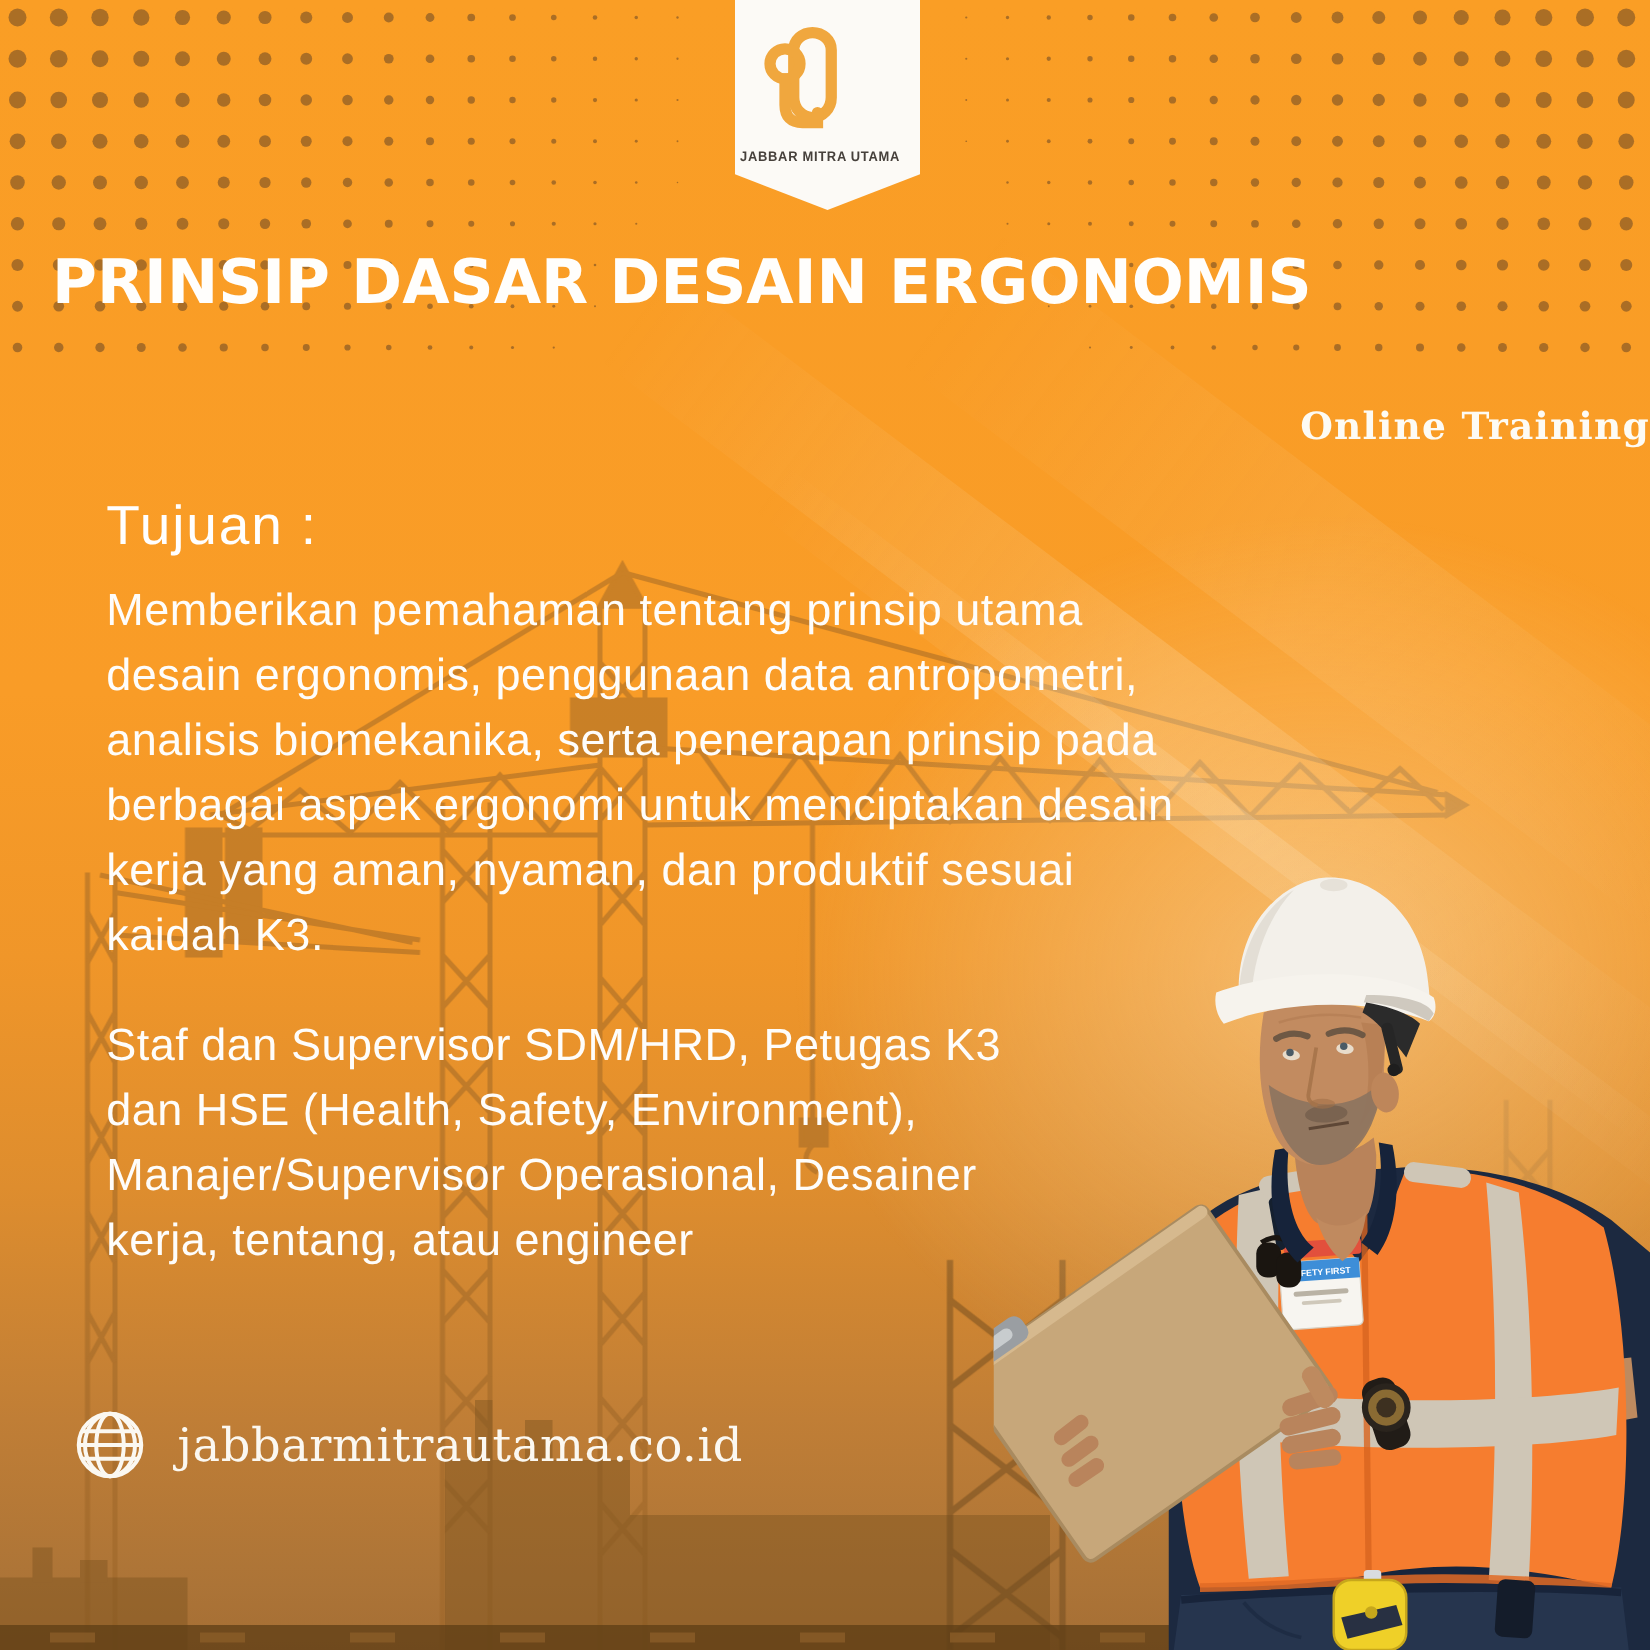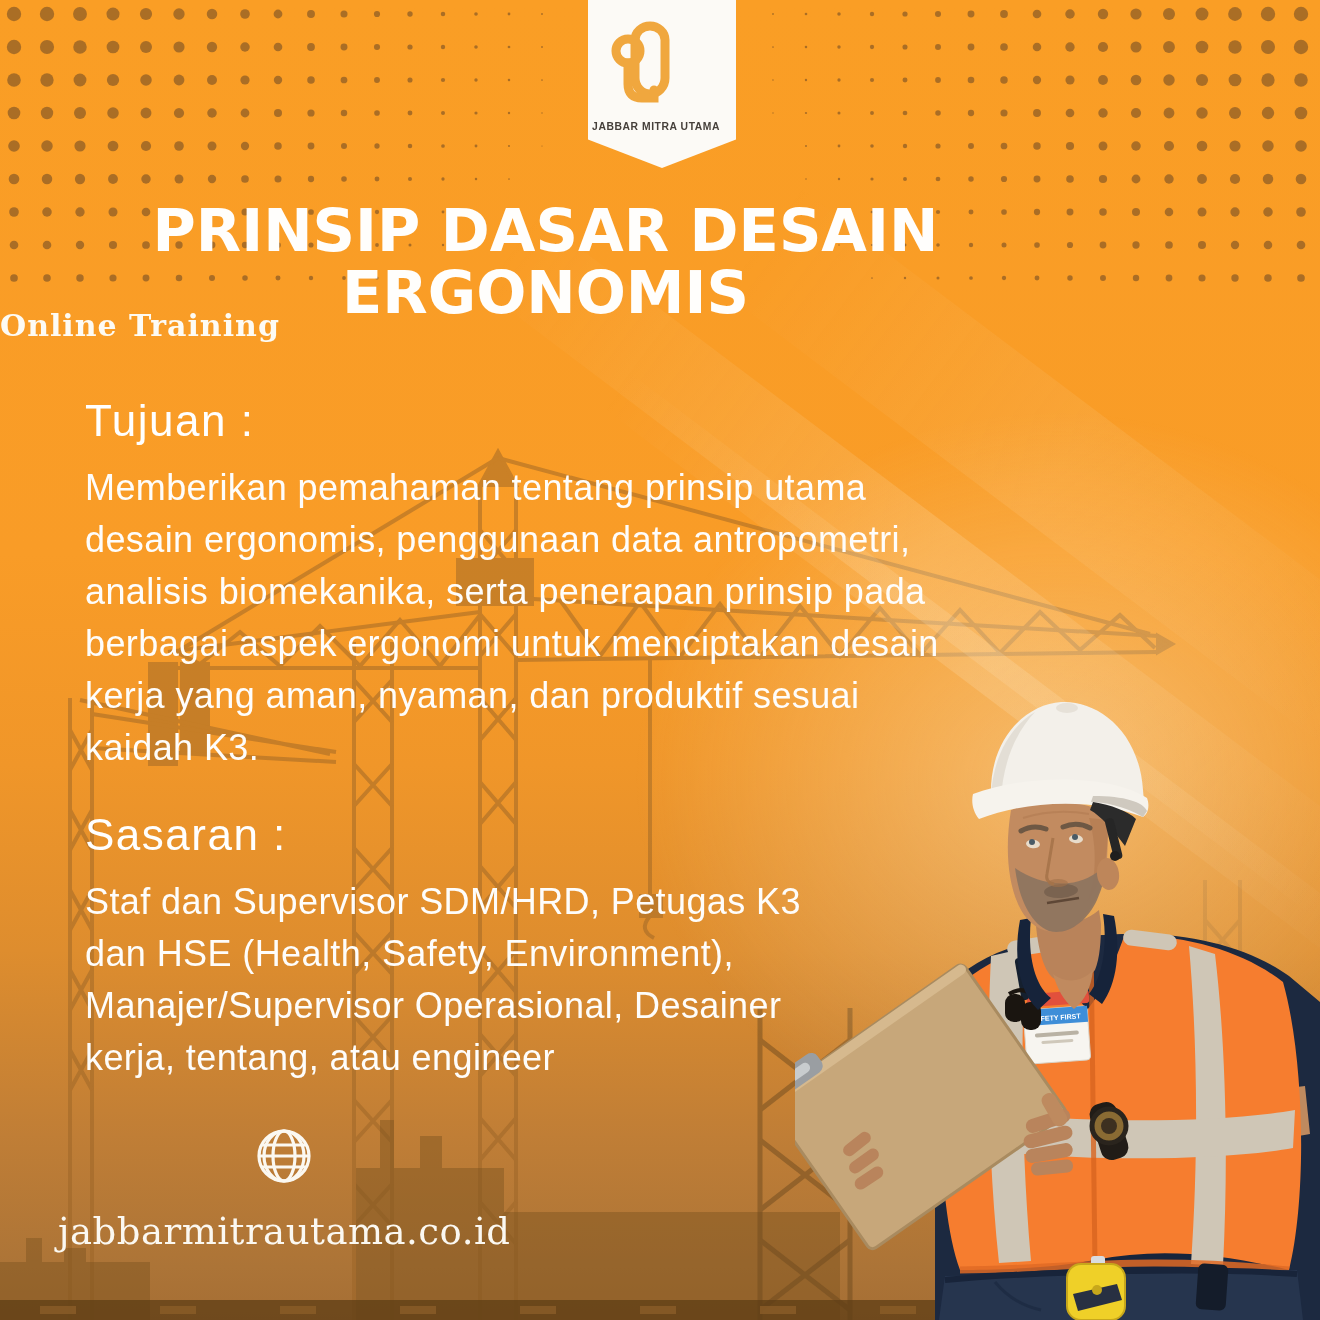--- a/index.html
+++ b/index.html
@@ -22,31 +22,31 @@
   .pennant{
     left:588px;top:0;width:148px;height:168px;background:#FCFAF6;
     clip-path:polygon(0 0,100% 0,100% 83%,50% 100%,0 83%);
     filter:drop-shadow(0 3px 5px rgba(90,50,0,.25));
     display:flex;flex-direction:column;align-items:flex-start;
   }
   .logo-mark{margin-top:18px;}
   .logo-text{margin-top:6px;font-size:11px;font-weight:800;letter-spacing:.6px;color:#46403B;
     transform:scaleX(.94);white-space:nowrap;font-family:"Liberation Sans",sans-serif;}
   .title{left:0;top:200px;width:1091px;text-align:center;color:#FFFEFC;
-    font-family:"DejaVu Sans",sans-serif;font-weight:700;font-size:59px;letter-spacing:0;line-height:1.05;margin:0;}
-  .subtitle{left:0;top:308px;width:1320px;text-align:left;color:#FDFBF4;
+    font-family:"DejaVu Sans",sans-serif;font-weight:700;font-size:49px;letter-spacing:0;line-height:1.05;margin:0;}
+  .subtitle{left:0;top:324px;width:1320px;text-align:right;color:#FDFBF4;
     font-family:"DejaVu Serif",serif;font-weight:600;font-size:30px;letter-spacing:1px;}
   .section{color:#FEFEFD;}
   .sec-tujuan{left:85px;top:396px;width:920px;}
   .sec-sasaran{left:85px;top:810px;width:780px;}
   .section h2{margin:0 0 16px 0;font-size:44px;font-weight:400;letter-spacing:1.5px;color:#FFFFFF;}
   .section p{margin:0;font-size:36px;font-weight:300;line-height:52px;letter-spacing:.4px;
     white-space:pre-line;color:#FEFDFB;}
   .contact{left:58px;top:1126px;}
-  .crow{display:flex;align-items:center;gap:24px;margin-bottom:26px;flex-direction:column;}
+  .crow{display:flex;align-items:center;gap:24px;margin-bottom:26px;}
   .ctext{font-family:"DejaVu Serif",serif;font-size:37px;color:#FBF8F1;letter-spacing:.5px;}
   .worker{left:795px;top:678px;}
 </style>
 </head>
 <body>
 
 <div class="poster">
 
   <svg class="abs silho" width="1320" height="1320" viewBox="0 0 1320 1320">
     <g stroke="#9A6426" stroke-width="4" fill="none" opacity="0.5">
@@ -431,21 +431,20 @@
     <h2>Tujuan :</h2>
     <p>Memberikan pemahaman tentang prinsip utama
 desain ergonomis, penggunaan data antropometri,
 analisis biomekanika, serta penerapan prinsip pada
 berbagai aspek ergonomi untuk menciptakan desain
 kerja yang aman, nyaman, dan produktif sesuai
 kaidah K3.</p>
   </section>
 
   <section class="abs section sec-sasaran">
-    <h2>Sasaran :</h2>
     <p>Staf dan Supervisor SDM/HRD, Petugas K3
 dan HSE (Health, Safety, Environment),
 Manajer/Supervisor Operasional, Desainer
 kerja, tentang, atau engineer</p>
   </section>
 
   <div class="abs contact">
     <div class="crow">
       <svg width="60" height="60" viewBox="0 0 60 60">
         <g stroke="#FBF8F1" stroke-width="3.2" fill="none">

